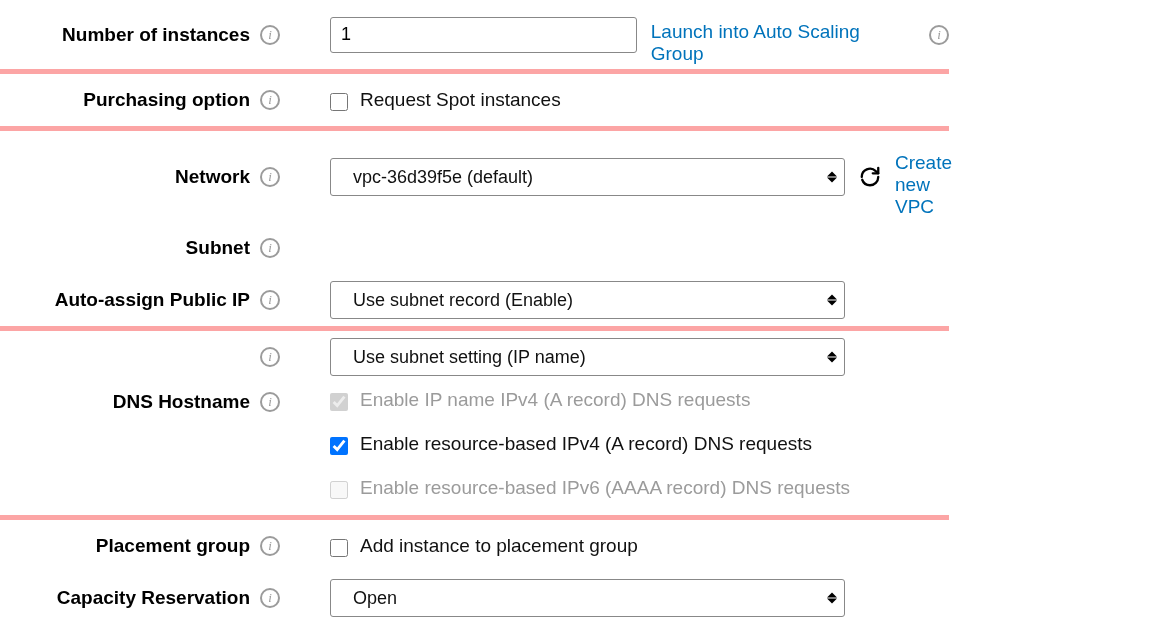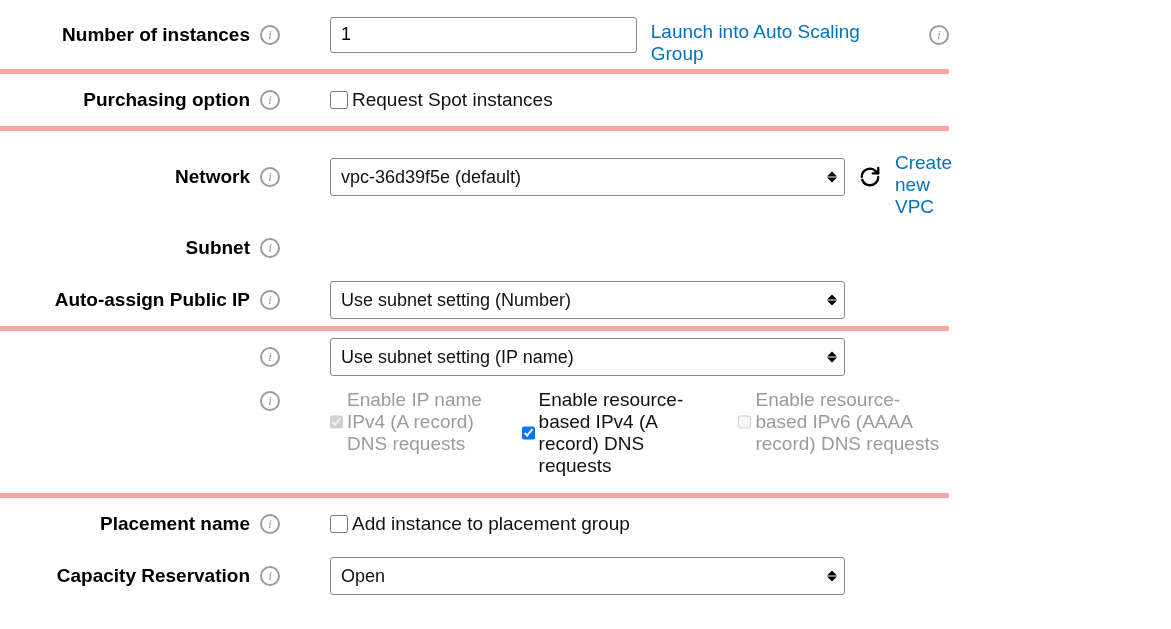--- a/index.html
+++ b/index.html
@@ -68,21 +68,21 @@
     background: #fff;
   }
   .select-wrap {
     position: relative;
     display: inline-flex;
     align-items: center;
   }
   .select-input {
     width: 515px;
     height: 38px;
-    padding: 4px 34px 4px 10px;
+    padding: 4px 34px 4px 22px;
     font-size: 18px;
     border: 1px solid #888;
     border-radius: 3px;
     background: #fff;
     line-height: 28px;
     white-space: nowrap;
     overflow: hidden;
     text-overflow: clip;
   }
   .select-caret {
@@ -113,22 +113,22 @@
   .refresh-btn {
     width: 26px;
     height: 26px;
     display: inline-flex;
     align-items: center;
     justify-content: center;
     cursor: pointer;
   }
   .checkbox-row {
     display: flex;
-    align-items: center;
-    gap: 4px;
+    align-items: flex-end;
+    gap: 12px;
   }
   input[type="checkbox"].cb {
     width: 18px;
     height: 18px;
     margin: 0;
     accent-color: #0073ff;
   }
   .cb-label {
     font-size: 19px;
     color: #111;
@@ -204,21 +204,21 @@
       </div>
     </div>
 
     <div class="row tall">
       <div class="label-col">
         <span class="label-text">Auto-assign Public IP</span>
         <span class="info-icon">i</span>
       </div>
       <div class="field-col">
         <div class="select-wrap">
-          <div class="select-input">Use subnet setting (Number)</div>
+          <div class="select-input">Use subnet record (Enable)</div>
           <span class="select-caret">
               <span class="caret-up"></span>
               <span class="caret-down"></span>
             </span>
         </div>
       </div>
     </div>
   </div>
 
   <div class="section">
@@ -232,43 +232,44 @@
           <span class="select-caret">
               <span class="caret-up"></span>
               <span class="caret-down"></span>
             </span>
         </div>
       </div>
     </div>
 
     <div class="row" style="align-items:flex-start; padding-top:6px;">
       <div class="label-col" style="padding-top:2px;">
-        <span class="info-icon">i</span>
-      </div>
-      <div class="field-col" style="flex-direction:row; align-items:flex-start; gap:22px; padding-bottom:12px;">
+        <span class="label-text">DNS Hostname</span>
+        <span class="info-icon">i</span>
+      </div>
+      <div class="field-col" style="flex-direction:column; align-items:flex-start; gap:22px; padding-bottom:12px;">
         <div class="checkbox-row">
           <input type="checkbox" class="cb" checked="" disabled="" style="">
           <span class="cb-label disabled">Enable IP name IPv4 (A record) DNS requests</span>
         </div>
         <div class="checkbox-row">
           <input type="checkbox" class="cb" checked="" style="">
           <span class="cb-label">Enable resource-based IPv4 (A record) DNS requests</span>
         </div>
         <div class="checkbox-row">
           <input type="checkbox" class="cb" disabled="" style="">
           <span class="cb-label disabled">Enable resource-based IPv6 (AAAA record) DNS requests</span>
         </div>
       </div>
     </div>
   </div>
 
   <div class="section">
     <div class="row tall">
       <div class="label-col">
-        <span class="label-text">Placement name</span>
+        <span class="label-text">Placement group</span>
         <span class="info-icon">i</span>
       </div>
       <div class="field-col">
         <div class="checkbox-row">
           <input type="checkbox" class="cb" style="">
           <span class="cb-label">Add instance to placement group</span>
         </div>
       </div>
     </div>
 

